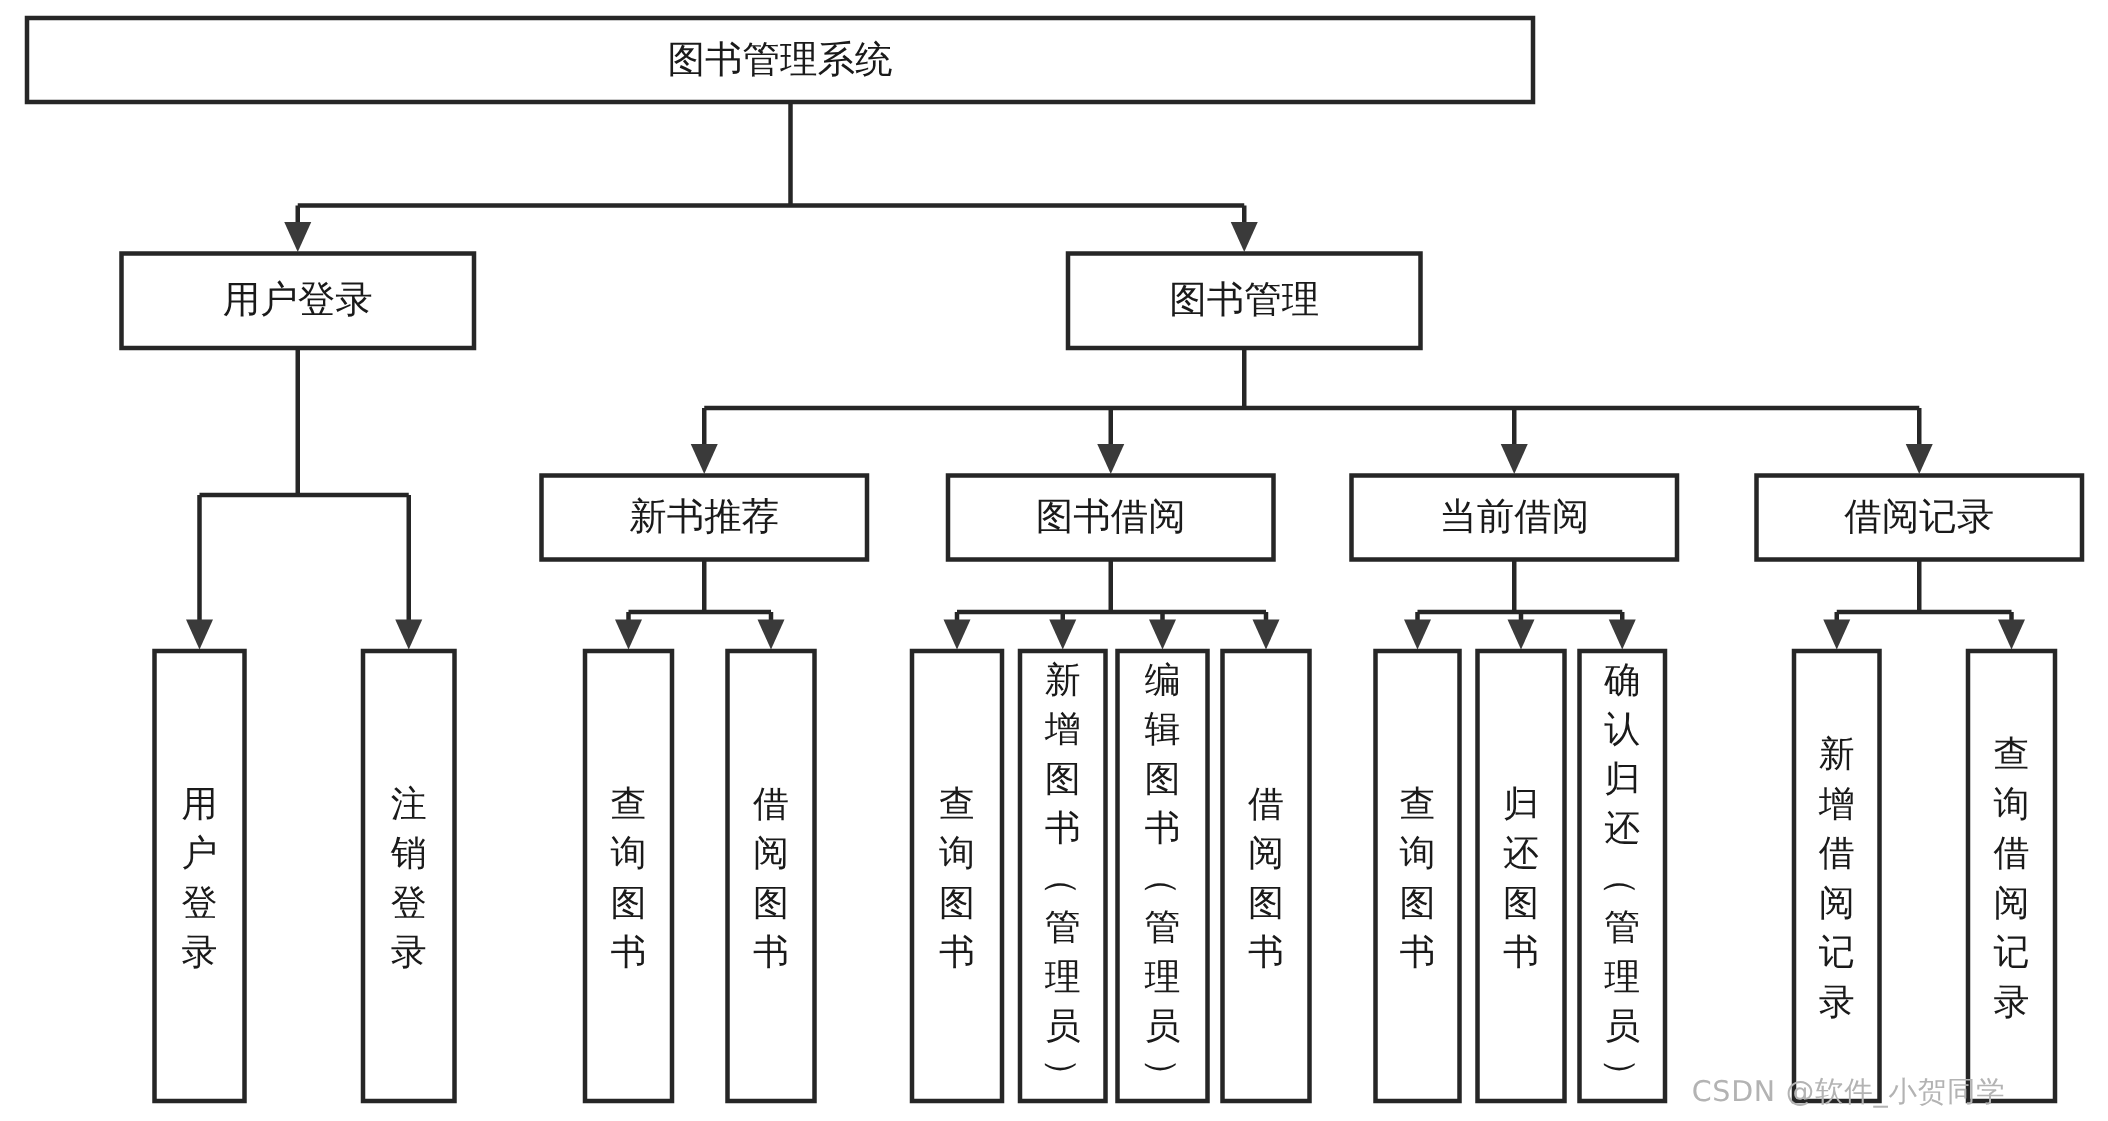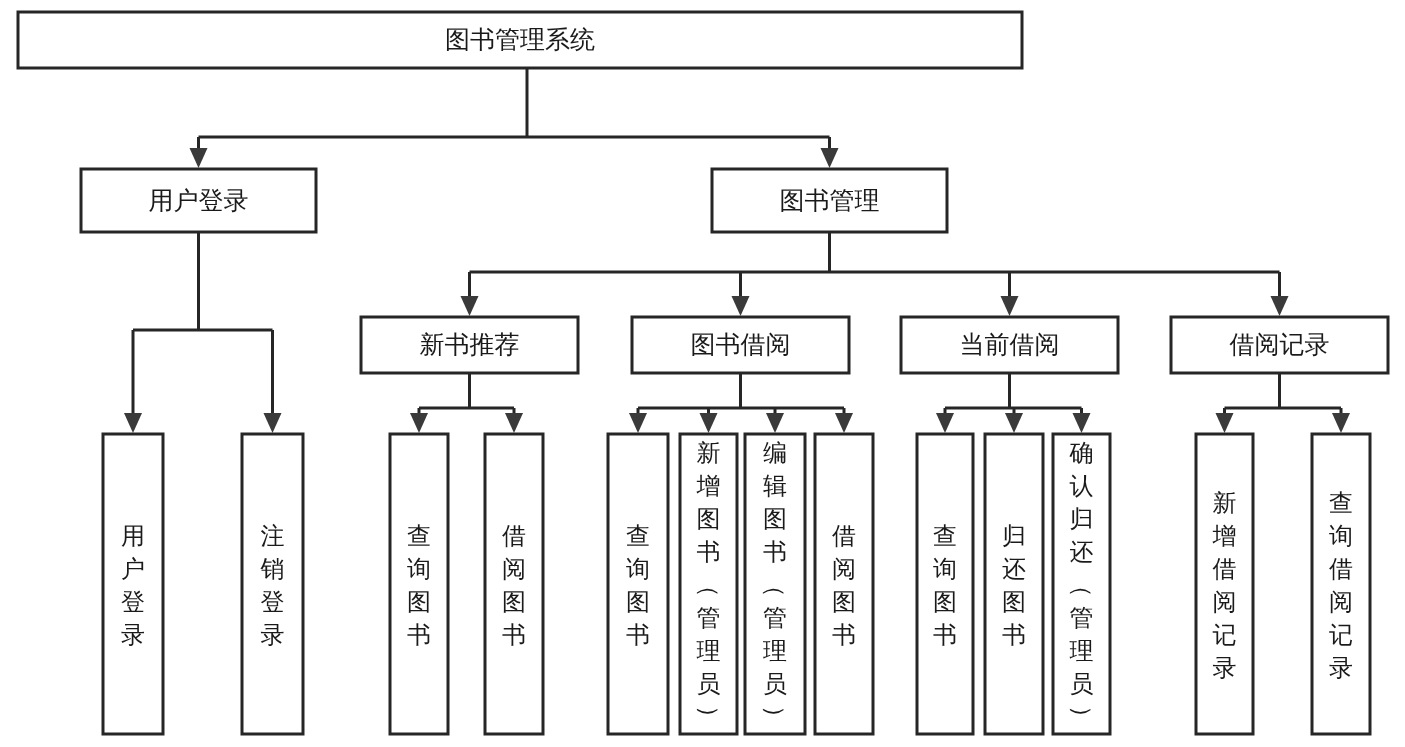--- a/index.html
+++ b/index.html
@@ -285,13 +285,14 @@
             <text x="1341" y="510.74" class="vlabel-char">查</text>
             <text x="1341" y="543.74" class="vlabel-char">询</text>
             <text x="1341" y="576.74" class="vlabel-char">借</text>
             <text x="1341" y="609.74" class="vlabel-char">阅</text>
             <text x="1341" y="642.74" class="vlabel-char">记</text>
             <text x="1341" y="675.74" class="vlabel-char">录</text>
           </g>
         </g>
       </g>
   </svg>
+  <div class="watermark">CSDN @软件_小贺同学</div>
 </div>
 
 </body></html>

